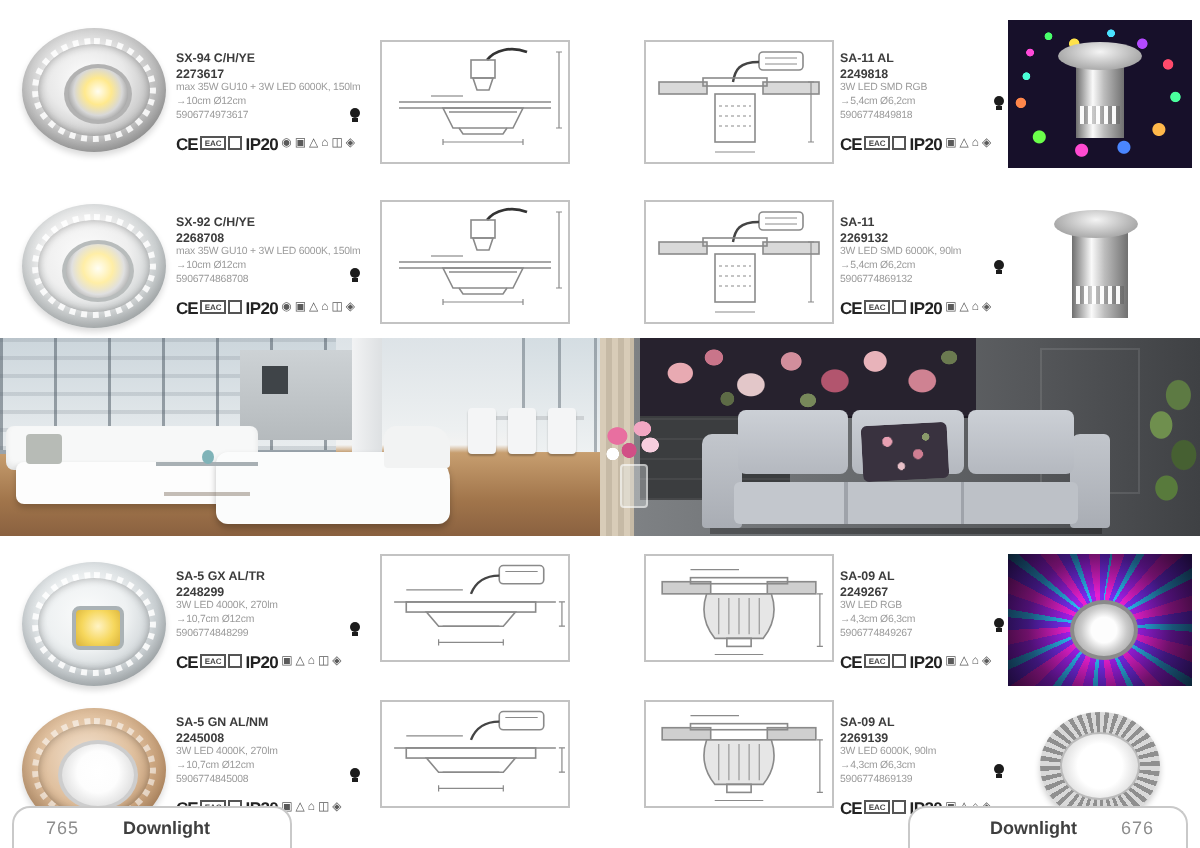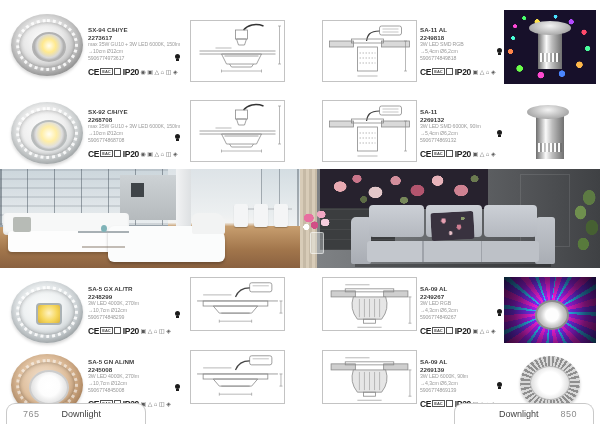--- a/index.html
+++ b/index.html
@@ -161,21 +161,21 @@
         radial-gradient(9px 11px at 28% 34%,#6f8f4e 0 60%,transparent 65%),
         radial-gradient(10px 12px at 70% 54%,#466032 0 60%,transparent 65%),
         radial-gradient(9px 10px at 38% 76%,#587a3c 0 60%,transparent 65%);}
 
   
   .footer{position:absolute;top:403px;height:21px;border:1px solid #c9c9c9;border-bottom:none;background:#fff;
         display:flex;align-items:center;font-size:9px;box-sizing:border-box;}
   .foot-l{left:6px;width:140px;border-radius:9px 9px 0 0;padding-left:16px;gap:22px;}
   .foot-r{right:6px;width:140px;border-radius:9px 9px 0 0;justify-content:flex-end;padding-right:16px;gap:22px;}
   .pgnum{color:#8d8d8d;letter-spacing:.5px;}
-  .pglab{color:#3f3f3f;font-weight:normal;text-align:right;}
+  .pglab{color:#3f3f3f;font-weight:bold;text-align:right;}
 </style>
 </head>
 <body>
 
 <svg width="0" height="0" style="position:absolute">
   <defs>
     <g id="dwgA" stroke="#8a8a8a" fill="none" stroke-width="0.8">
       <path d="M52 9 C56 4 64 2 72 5" stroke-width="1.4" stroke="#333"></path>
       <rect x="44" y="9" width="12" height="9"></rect>
       <path d="M45 18 L55 18 L53 24 L47 24 Z"></path>
@@ -514,14 +514,14 @@
       </div>
     </div>
 </div>
 
 <div class="footer foot-l">
   <span class="pgnum">765</span>
   <span class="pglab">Downlight</span>
 </div>
 <div class="footer foot-r">
   <span class="pglab">Downlight</span>
-  <span class="pgnum">850</span>
+  <span class="pgnum">676</span>
 </div>
 
 </body></html>

